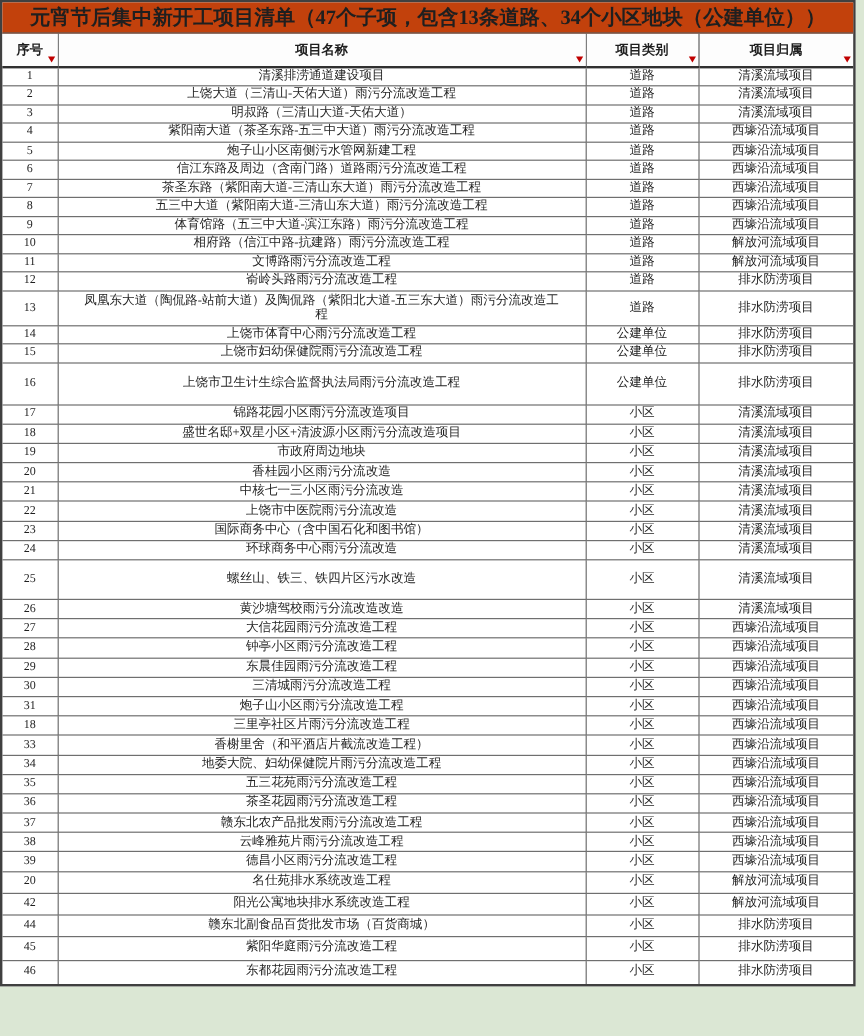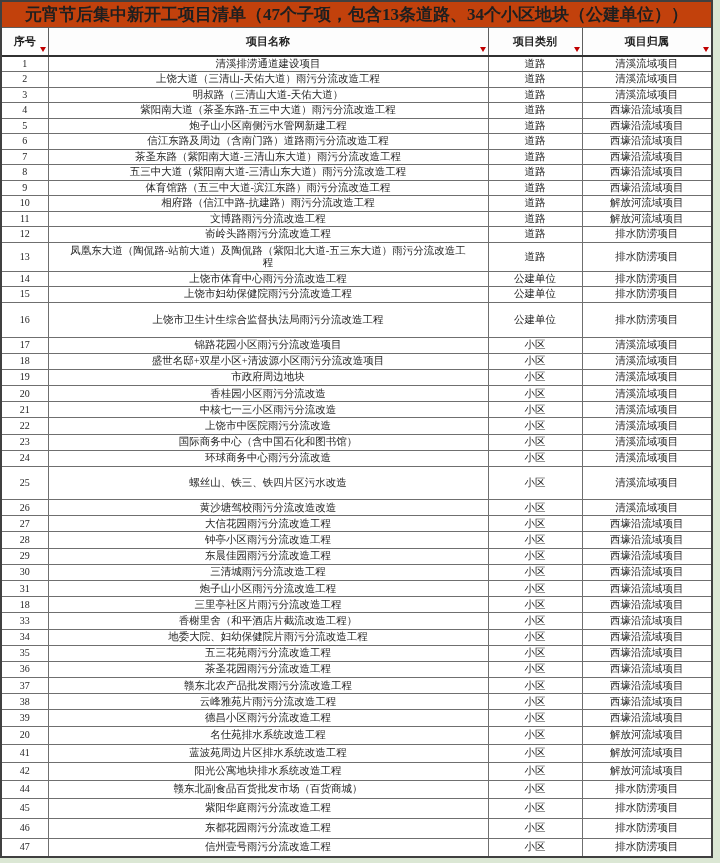--- a/index.html
+++ b/index.html
@@ -339,50 +339,38 @@
           <td class="cell-cat">小区</td>
           <td class="cell-attr">西壕沿流域项目</td>
         </tr>
         <tr style="height: 18px;">
           <td class="cell-no">20</td>
           <td class="cell-name">名仕苑排水系统改造工程</td>
           <td class="cell-cat">小区</td>
           <td class="cell-attr">解放河流域项目</td>
         </tr>
         <tr style="height: 18px;">
-          <td class="cell-no">41</td>
-          <td class="cell-name">蓝波苑周边片区排水系统改造工程</td>
-          <td class="cell-cat">小区</td>
-          <td class="cell-attr">解放河流域项目</td>
-        </tr>
-        <tr style="height: 18px;">
           <td class="cell-no">42</td>
           <td class="cell-name">阳光公寓地块排水系统改造工程</td>
           <td class="cell-cat">小区</td>
           <td class="cell-attr">解放河流域项目</td>
         </tr>
         <tr style="height: 18px;">
           <td class="cell-no">44</td>
           <td class="cell-name">赣东北副食品百货批发市场（百货商城）</td>
           <td class="cell-cat">小区</td>
           <td class="cell-attr">排水防涝项目</td>
         </tr>
         <tr style="height: 20px;">
           <td class="cell-no">45</td>
           <td class="cell-name">紫阳华庭雨污分流改造工程</td>
           <td class="cell-cat">小区</td>
           <td class="cell-attr">排水防涝项目</td>
         </tr>
         <tr style="height: 20px;">
           <td class="cell-no">46</td>
           <td class="cell-name">东都花园雨污分流改造工程</td>
-          <td class="cell-cat">小区</td>
-          <td class="cell-attr">排水防涝项目</td>
-        </tr>
-        <tr style="height: 18px;">
-          <td class="cell-no">47</td>
-          <td class="cell-name">信州壹号雨污分流改造工程</td>
           <td class="cell-cat">小区</td>
           <td class="cell-attr">排水防涝项目</td>
         </tr>
       </tbody>
   </table>
 </div>
 
 </body></html>

